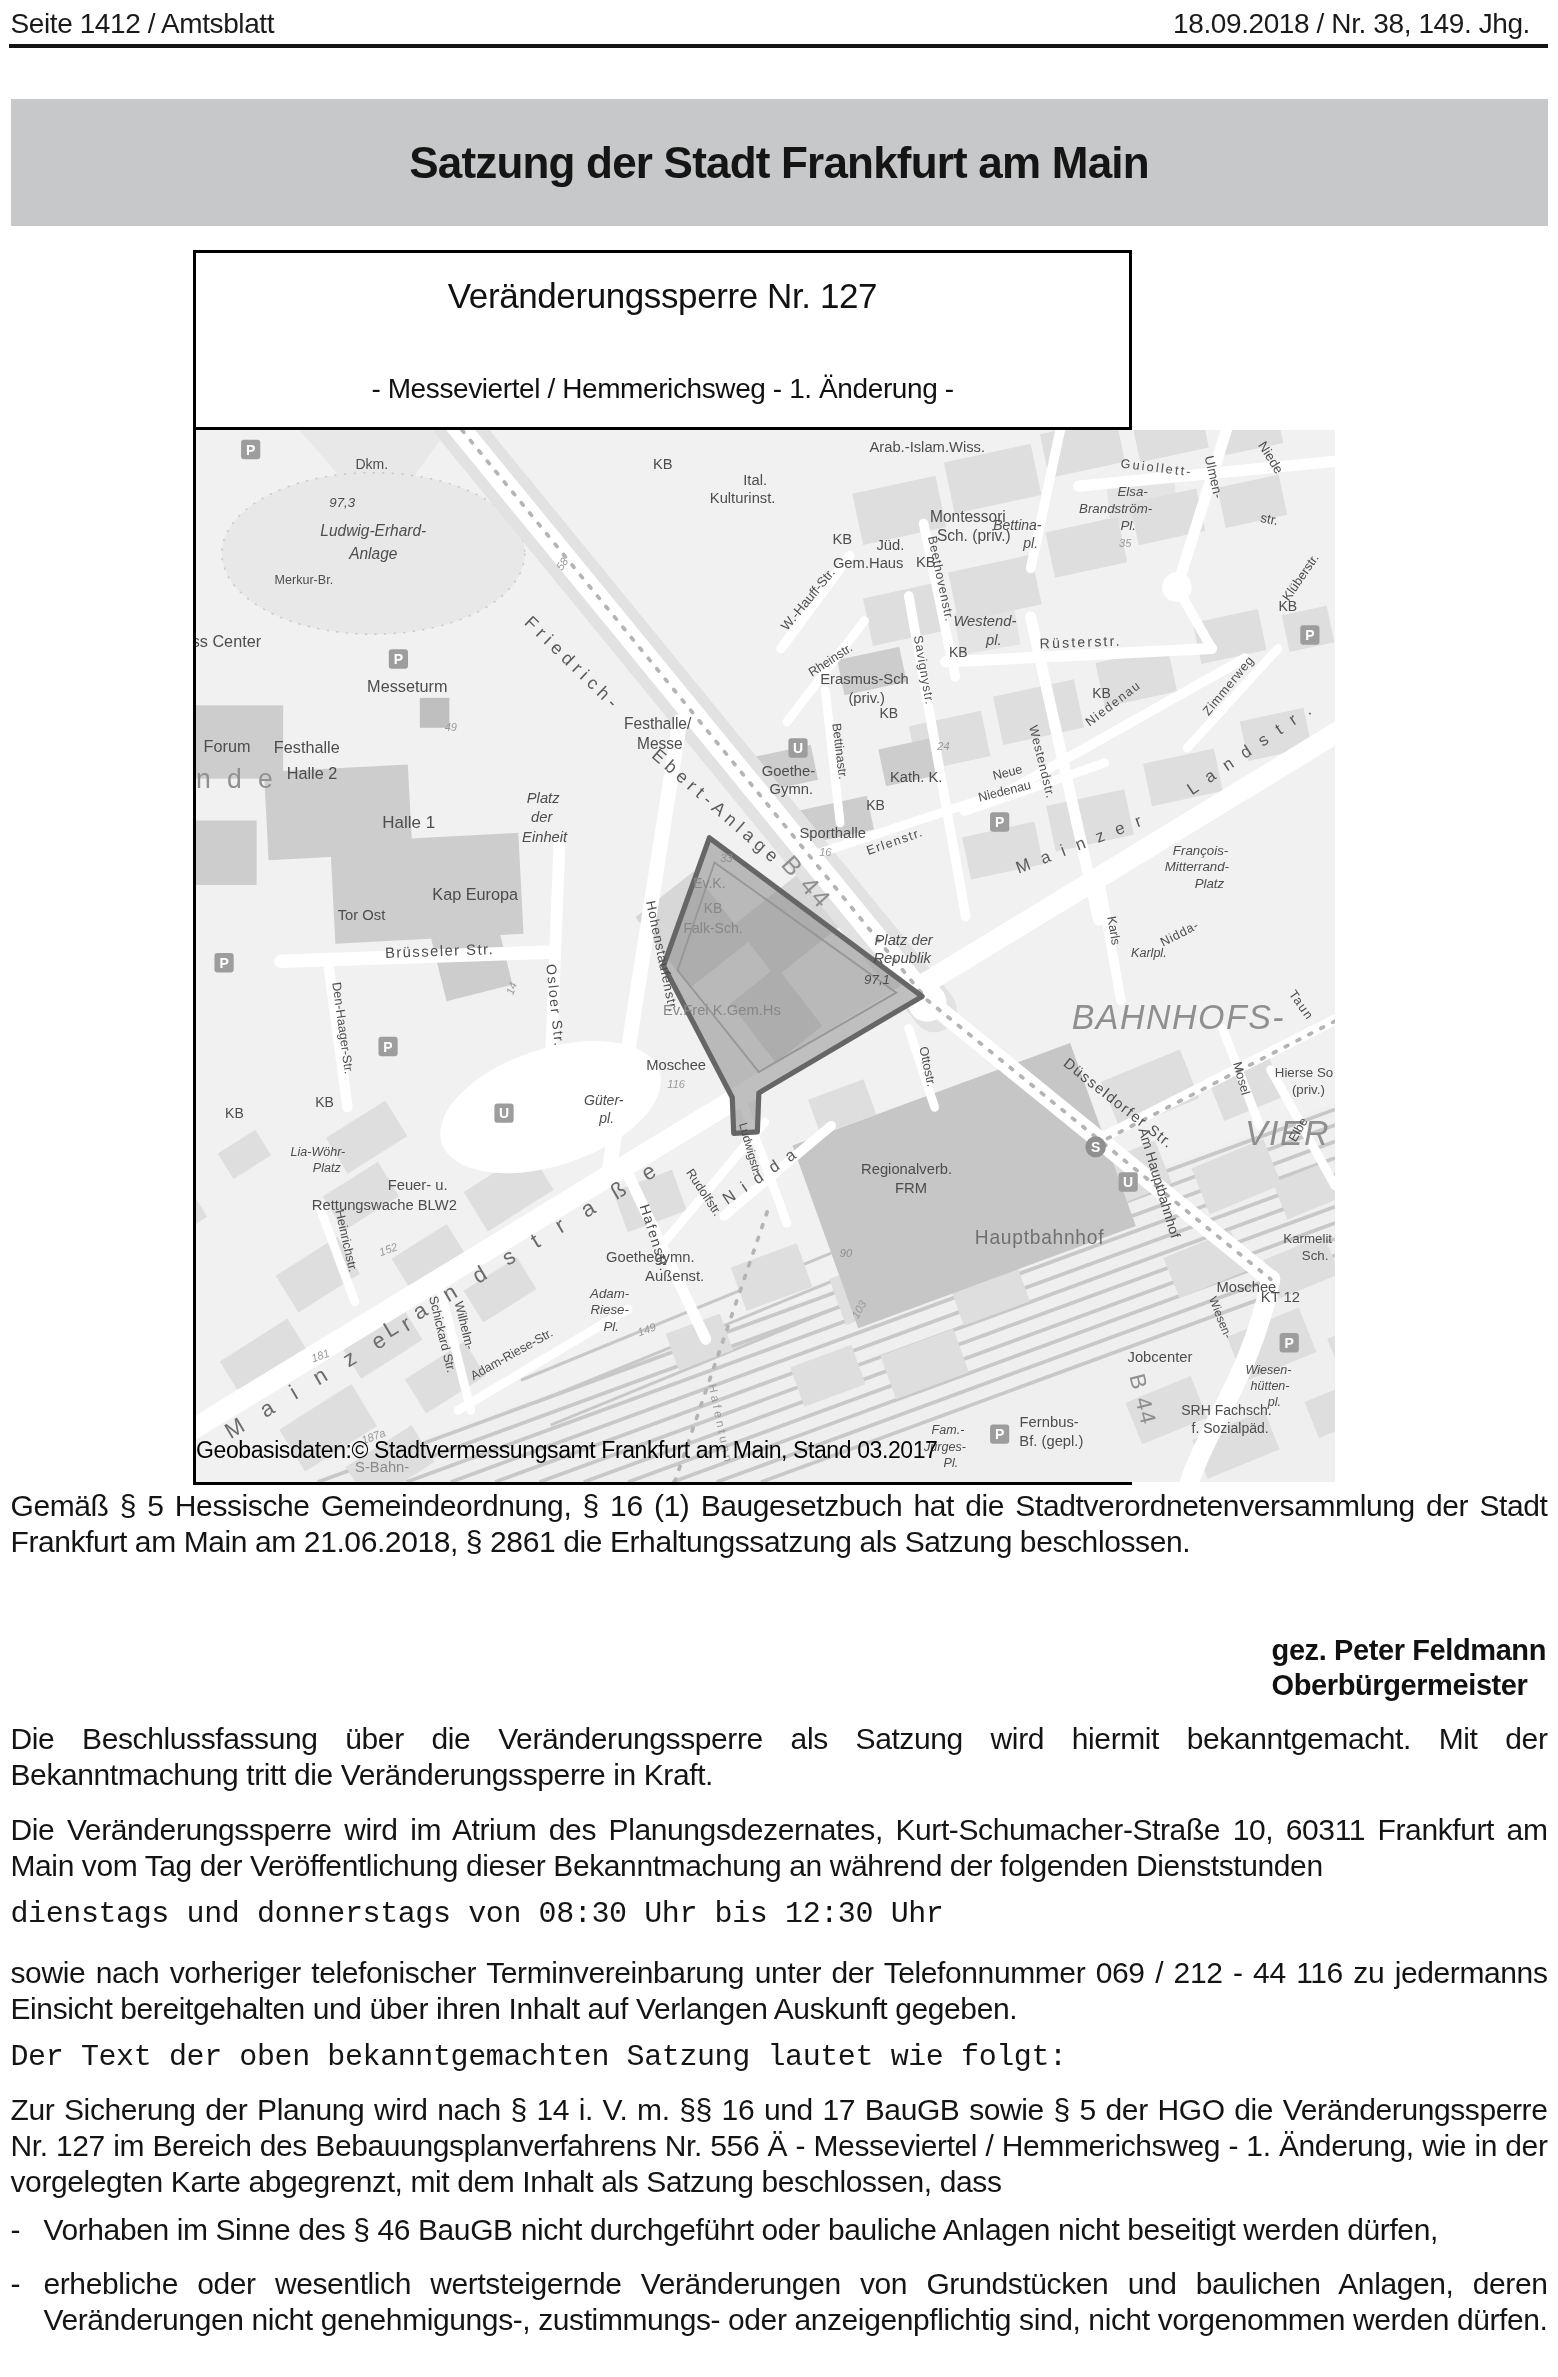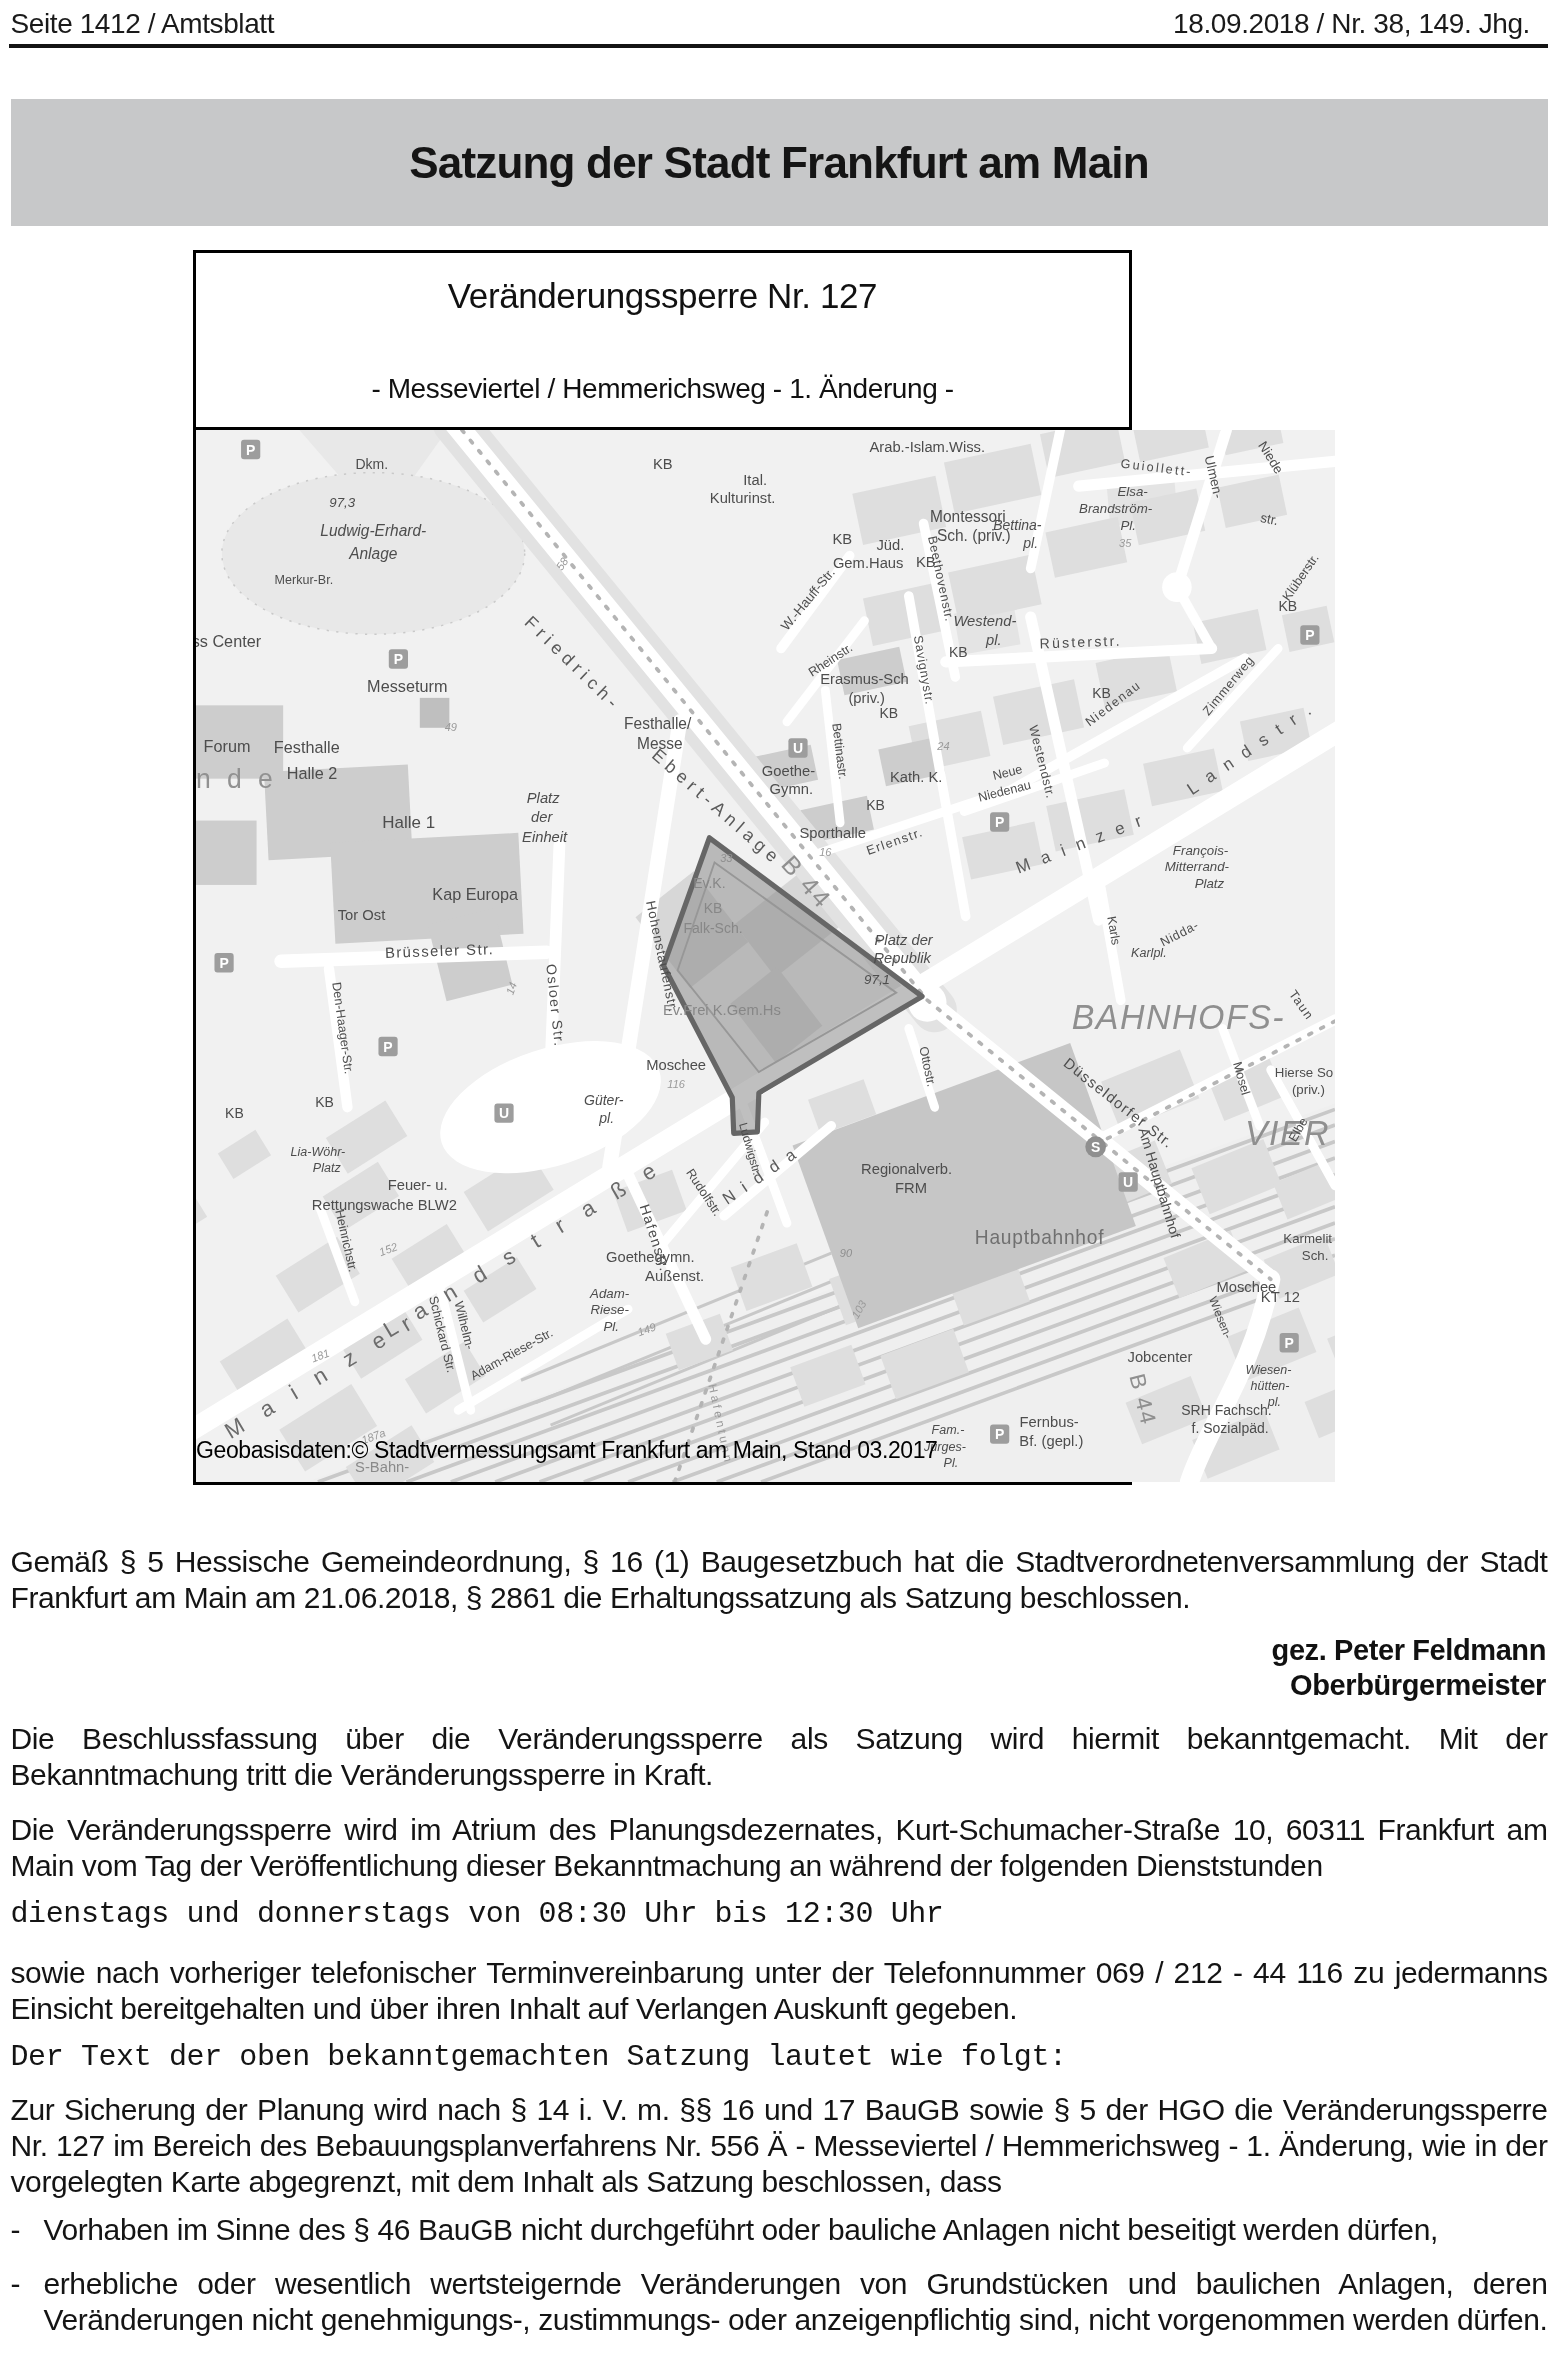--- a/index.html
+++ b/index.html
@@ -20,21 +20,21 @@
   .maptitle{position:absolute;left:0;top:0;width:100%;height:177px;border-bottom:3px solid #000;box-sizing:border-box;text-align:center;}
   .mt1{position:absolute;left:0;width:100%;top:22.6px;font-size:35px;letter-spacing:-0.4px;}
   .mt2{position:absolute;left:0;width:100%;top:72px;font-size:32px;letter-spacing:-0.4px;}
   .mt3{position:absolute;left:0;width:100%;top:120px;font-size:28px;letter-spacing:-0.4px;}
   .mapsvg{position:absolute;left:0;top:177px;width:1139px;height:1052px;display:block;}
   
   .caption{left:196px;top:1437px;font-size:23px;letter-spacing:-0.4px;color:#000000;}
   
   .par{left:10.5px;width:1537px;font-size:30px;line-height:36px;letter-spacing:-0.4px;text-align:justify;color:#141414;}
   .par-left{text-align:left;font-family:Liberation Mono, monospace;}
-  .sig{right:12px;text-align:right;font-weight:bold;font-size:29px;line-height:35px;letter-spacing:-0.4px;}
+  .sig{right:12px;text-align:left;font-weight:bold;font-size:29px;line-height:35px;letter-spacing:-0.4px;}
   .bullet{display:flex;}
   .bullet .dash{flex:0 0 33px;}
   .bullet .btxt{flex:1 1 auto;text-align:justify;}
   svg text{font-family:"Liberation Sans",sans-serif;}
 </style>
 </head>
 <body>
 
 <div class="abs hdr hdr-left">Seite 1412 / Amtsblatt</div>
 <div class="abs hdr hdr-right">18.09.2018 / Nr. 38, 149. Jhg.</div>
@@ -421,21 +421,21 @@
         <text transform="translate(242 1350) rotate(-20)" font-size="15" fill="#9a9a9a" text-anchor="middle" font-style="italic">187a</text>
         <text transform="translate(902 1178) rotate(-60)" font-size="15" fill="#9a9a9a" text-anchor="middle" font-style="italic">103</text>
         <text transform="translate(880 1105)" font-size="15" fill="#8f8f8f" text-anchor="middle" font-style="italic">90</text>
         <text transform="translate(718 578)" font-size="15" fill="#8f8f8f" text-anchor="middle" font-style="italic">33</text>
       </g>
   </svg>
 </div>
 
 <div class="abs caption">Geobasisdaten:© Stadtvermessungsamt Frankfurt am Main, Stand 03.2017</div>
 
-<div class="abs par" style="top:1544px;">Gemäß § 5 Hessische Gemeindeordnung, § 16 (1) Baugesetzbuch hat die Stadtverordnetenversammlung der Stadt Frankfurt am Main am 21.06.2018, § 2861 die Erhaltungssatzung als Satzung beschlossen.</div>
+<div class="abs par" style="top:1488px;">Gemäß § 5 Hessische Gemeindeordnung, § 16 (1) Baugesetzbuch hat die Stadtverordnetenversammlung der Stadt Frankfurt am Main am 21.06.2018, § 2861 die Erhaltungssatzung als Satzung beschlossen.</div>
 
 <div class="abs sig" style="top:1633px;">
   <div>gez. Peter Feldmann</div>
   <div>Oberbürgermeister</div>
 </div>
 
 <div class="abs par" style="top:1721px;">Die Beschlussfassung über die Veränderungssperre als Satzung wird hiermit bekanntgemacht. Mit der Bekanntmachung tritt die Veränderungssperre in Kraft.</div>
 <div class="abs par" style="top:1812px;">Die Veränderungssperre wird im Atrium des Planungsdezernates, Kurt-Schumacher-Straße 10, 60311 Frankfurt am Main vom Tag der Veröffentlichung dieser Bekanntmachung an während der folgenden Dienststunden</div>
 <div class="abs par par-left" style="top:1896px;">dienstags und donnerstags von 08:30 Uhr bis 12:30 Uhr</div>
 <div class="abs par" style="top:1955px;">sowie nach vorheriger telefonischer Terminvereinbarung unter der Telefonnummer 069 / 212 - 44 116 zu jedermanns Einsicht bereitgehalten und über ihren Inhalt auf Verlangen Auskunft gegeben.</div>

